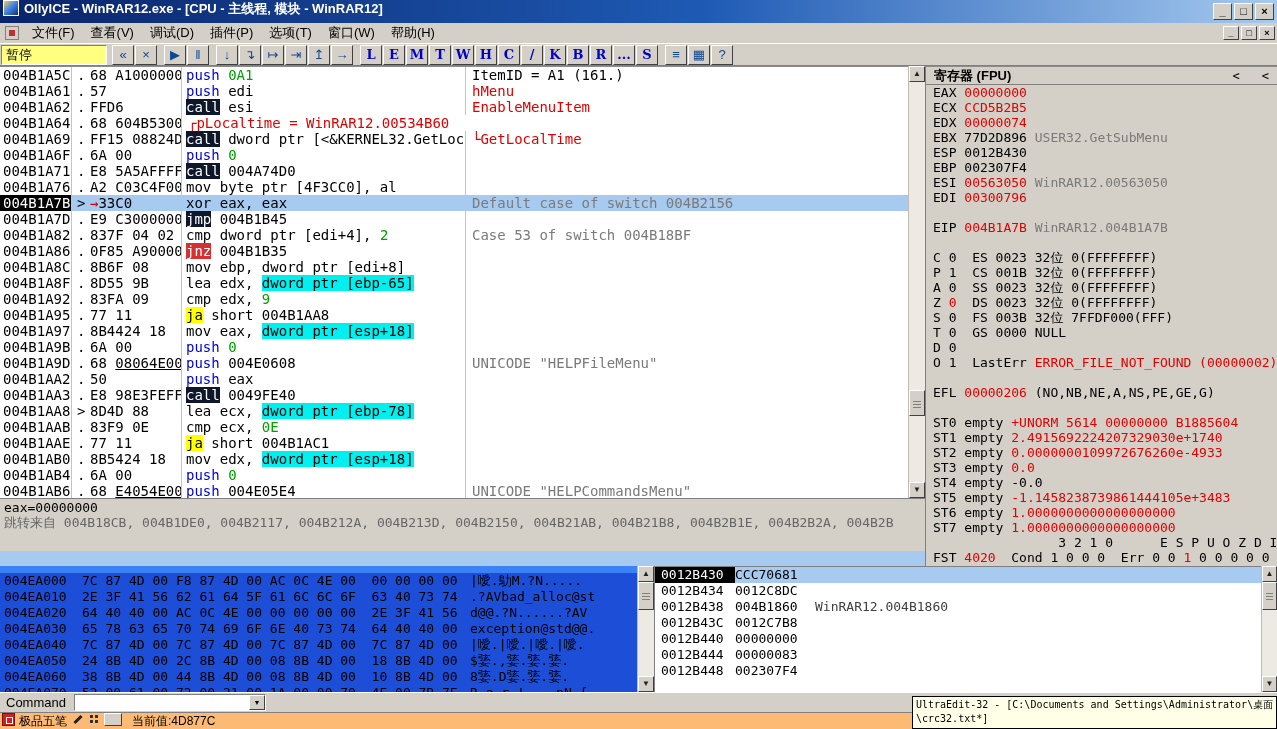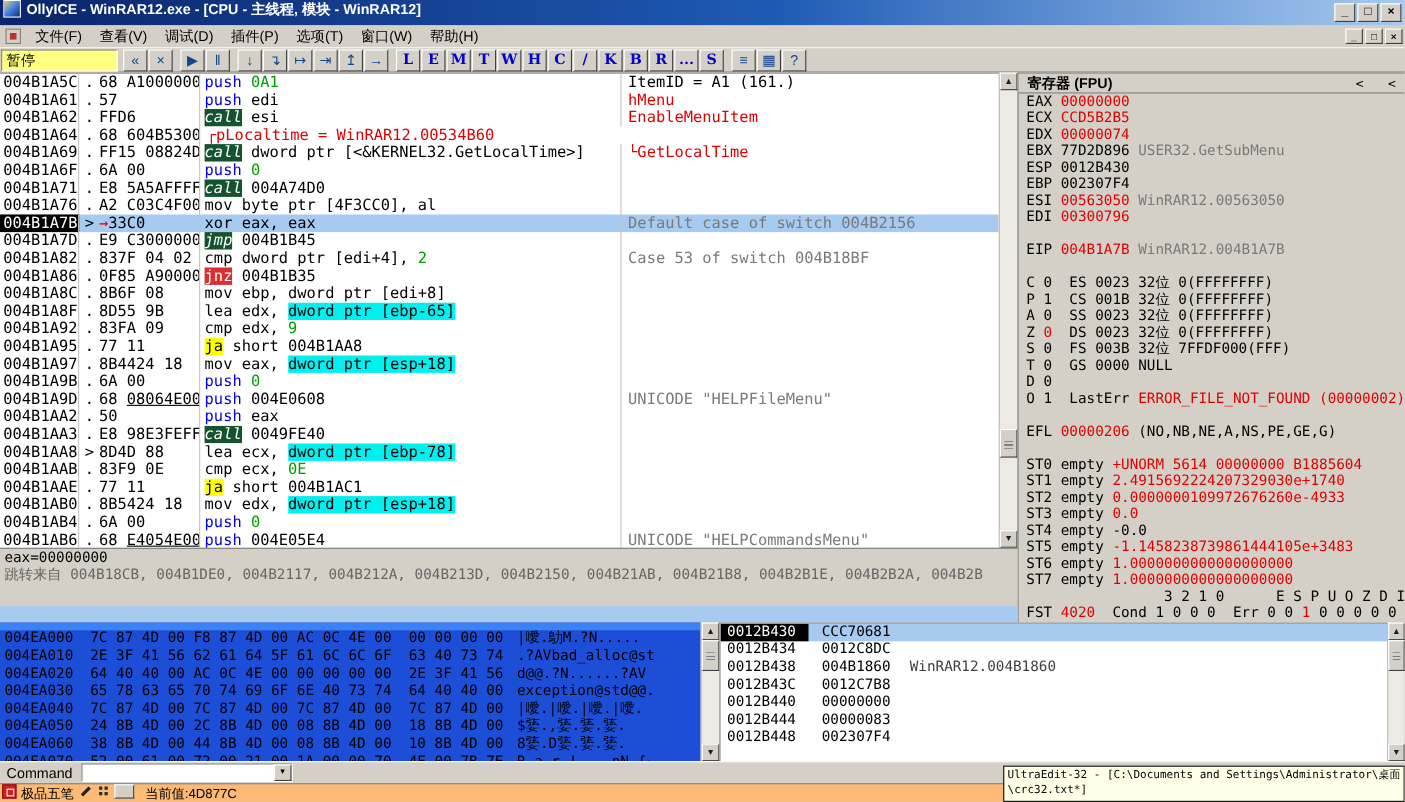--- a/index.html
+++ b/index.html
@@ -46,31 +46,31 @@
   #disasm { position:absolute; left:0; top:66px; width:908px; height:432px; background:#FFFFFF;
     overflow:hidden; border-top:1px solid #8C8C8C; }
   .drow { display:flex; height:16px; line-height:16px; font-family:"DejaVu Sans Mono",monospace;
     font-size:14px; white-space:pre; }
   .drow.sel { background:#A6CAF0; }
   .dc { overflow:hidden; flex-shrink:0; }
   .dc-addr { width:72px; padding-left:3px; border-right:1px solid #C8C4BC; color:#000; }
   .drow.sel .dc-addr { background:#000; color:#fff; }
   .dc-mark { width:16px; padding-left:5px; }
   .dc-hex  { width:94px; padding-left:2px; border-right:1px solid #C8C4BC; }
-  .dc-ins  { width:383px; padding-left:4px; border-right:1px solid #C8C4BC; }
+  .dc-ins  { width:284px; padding-left:4px; border-right:1px solid #C8C4BC; }
   .dc-cmt  { flex:1; padding-left:6px; }
 
   
   .c-k { color:#000000; }
   .c-r { color:#E00000; }
   .c-g { color:#7A7A7A; }
   .c-b { color:#0000E0; }
   .c-i { color:#00A000; }
   .c-ku { color:#000000; text-decoration:underline; }
-  .c-wb { background:#14532d; color:#FFFFFF;font-style:italic; }
+  .c-wb { background:#0f172a; color:#FFFFFF; }
   .c-wr { background:#D83030; color:#FFFFFF; }
   .c-yb { background:#FFFF00; color:#000000; }
   .c-cy { background:#00F0F0; color:#000000; }
 
   
   .sb { position:absolute; background:#EDEAE4; border-left:1px solid #C0BCB4; }
   .sb-btn { position:absolute; left:0; width:100%; height:16px; background:#D4D0C8;
     border:1px solid; border-color:#FFFFFF #404040 #404040 #FFFFFF;
     font-size:8px; text-align:center; line-height:14px; color:#202020; }
   .sb-thumb { position:absolute; left:0; width:100%; background:#D4D0C8;
@@ -107,21 +107,21 @@
   .m-addr { width:82px; padding-left:4px; color:#000; }
   .m-hex { width:388px; color:#000; }
   .m-ascii { flex:1; color:#000; }
 
   
   #stack { position:absolute; left:654px; top:566px; width:607px; height:126px; background:#FFFFFF;
     border-top:1px solid #808080; border-left:1px solid #808080; overflow:hidden; }
   .srow { display:flex; height:16px; line-height:16px; font-family:"DejaVu Sans Mono",monospace;
     font-size:13px; white-space:pre; }
   .srow.sel { background:#A6CAF0; }
-  .sc { overflow:hidden; flex-shrink:0;padding-left:12px; }
+  .sc { overflow:hidden; flex-shrink:0; }
   .s-addr { width:80px; padding-left:6px; color:#000; }
   .srow.sel .s-addr { background:#000; color:#fff; }
   .s-val { width:80px; color:#000; }
   .s-cmt { flex:1; color:#404040; }
 
   
   #cmdbar { position:absolute; left:0; top:692px; width:1277px; height:20px; background:#D4D0C8;
     border-top:1px solid #FFFFFF; display:flex; align-items:center; }
   #cmd-label { font-size:13px; padding:0 8px 0 6px; }
   #cmd-combo { width:192px; height:17px; background:#FFFFFF;

